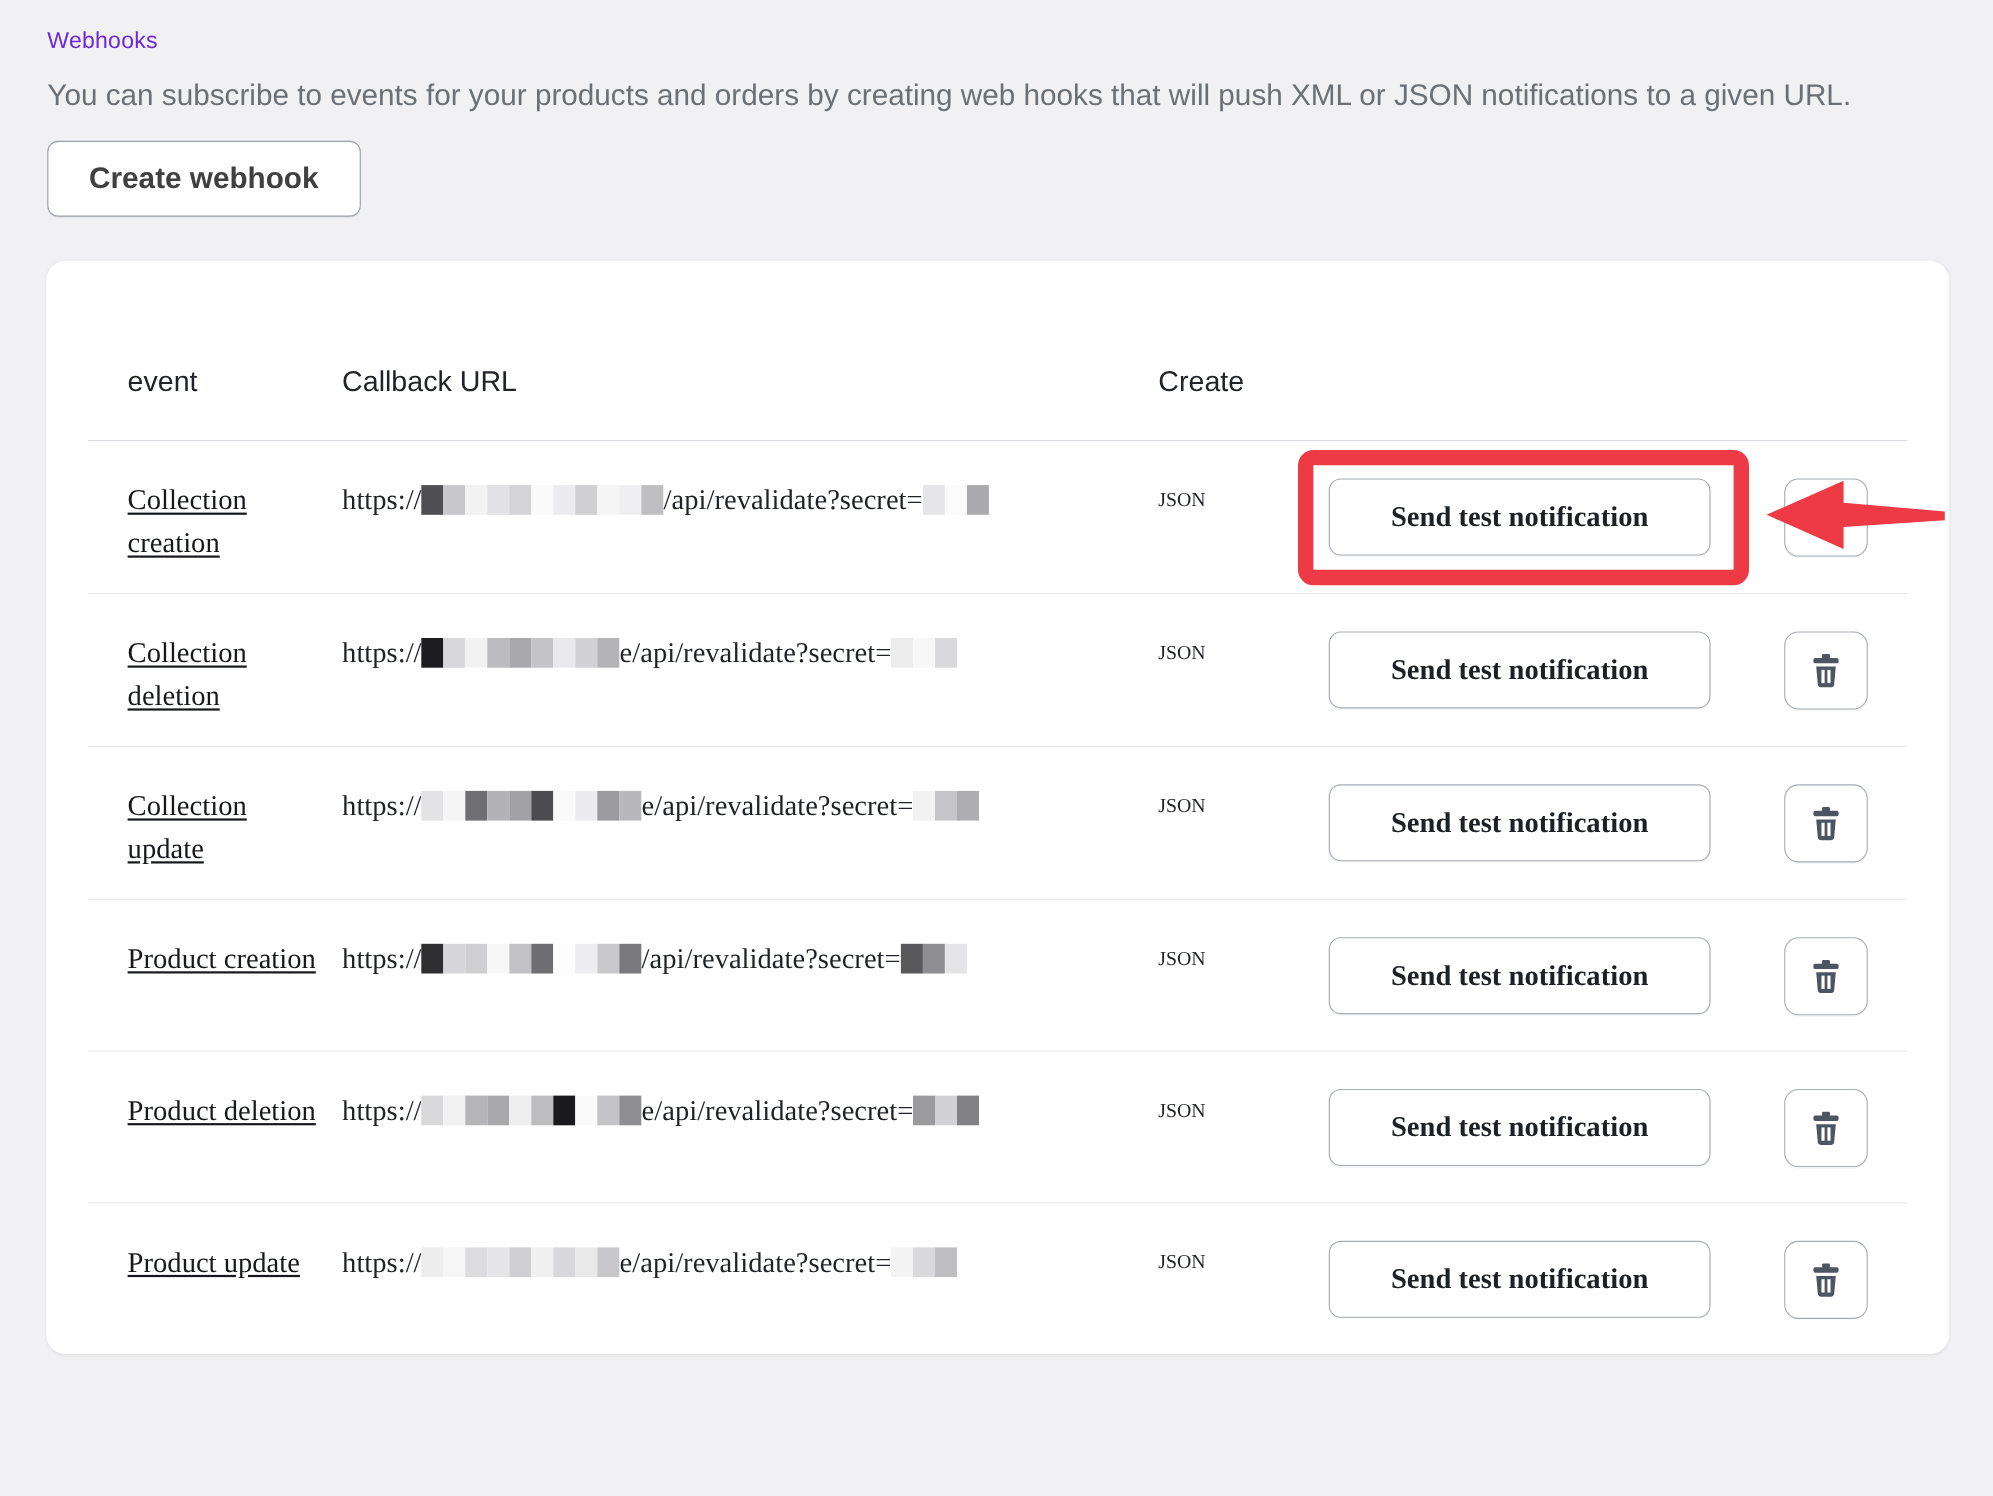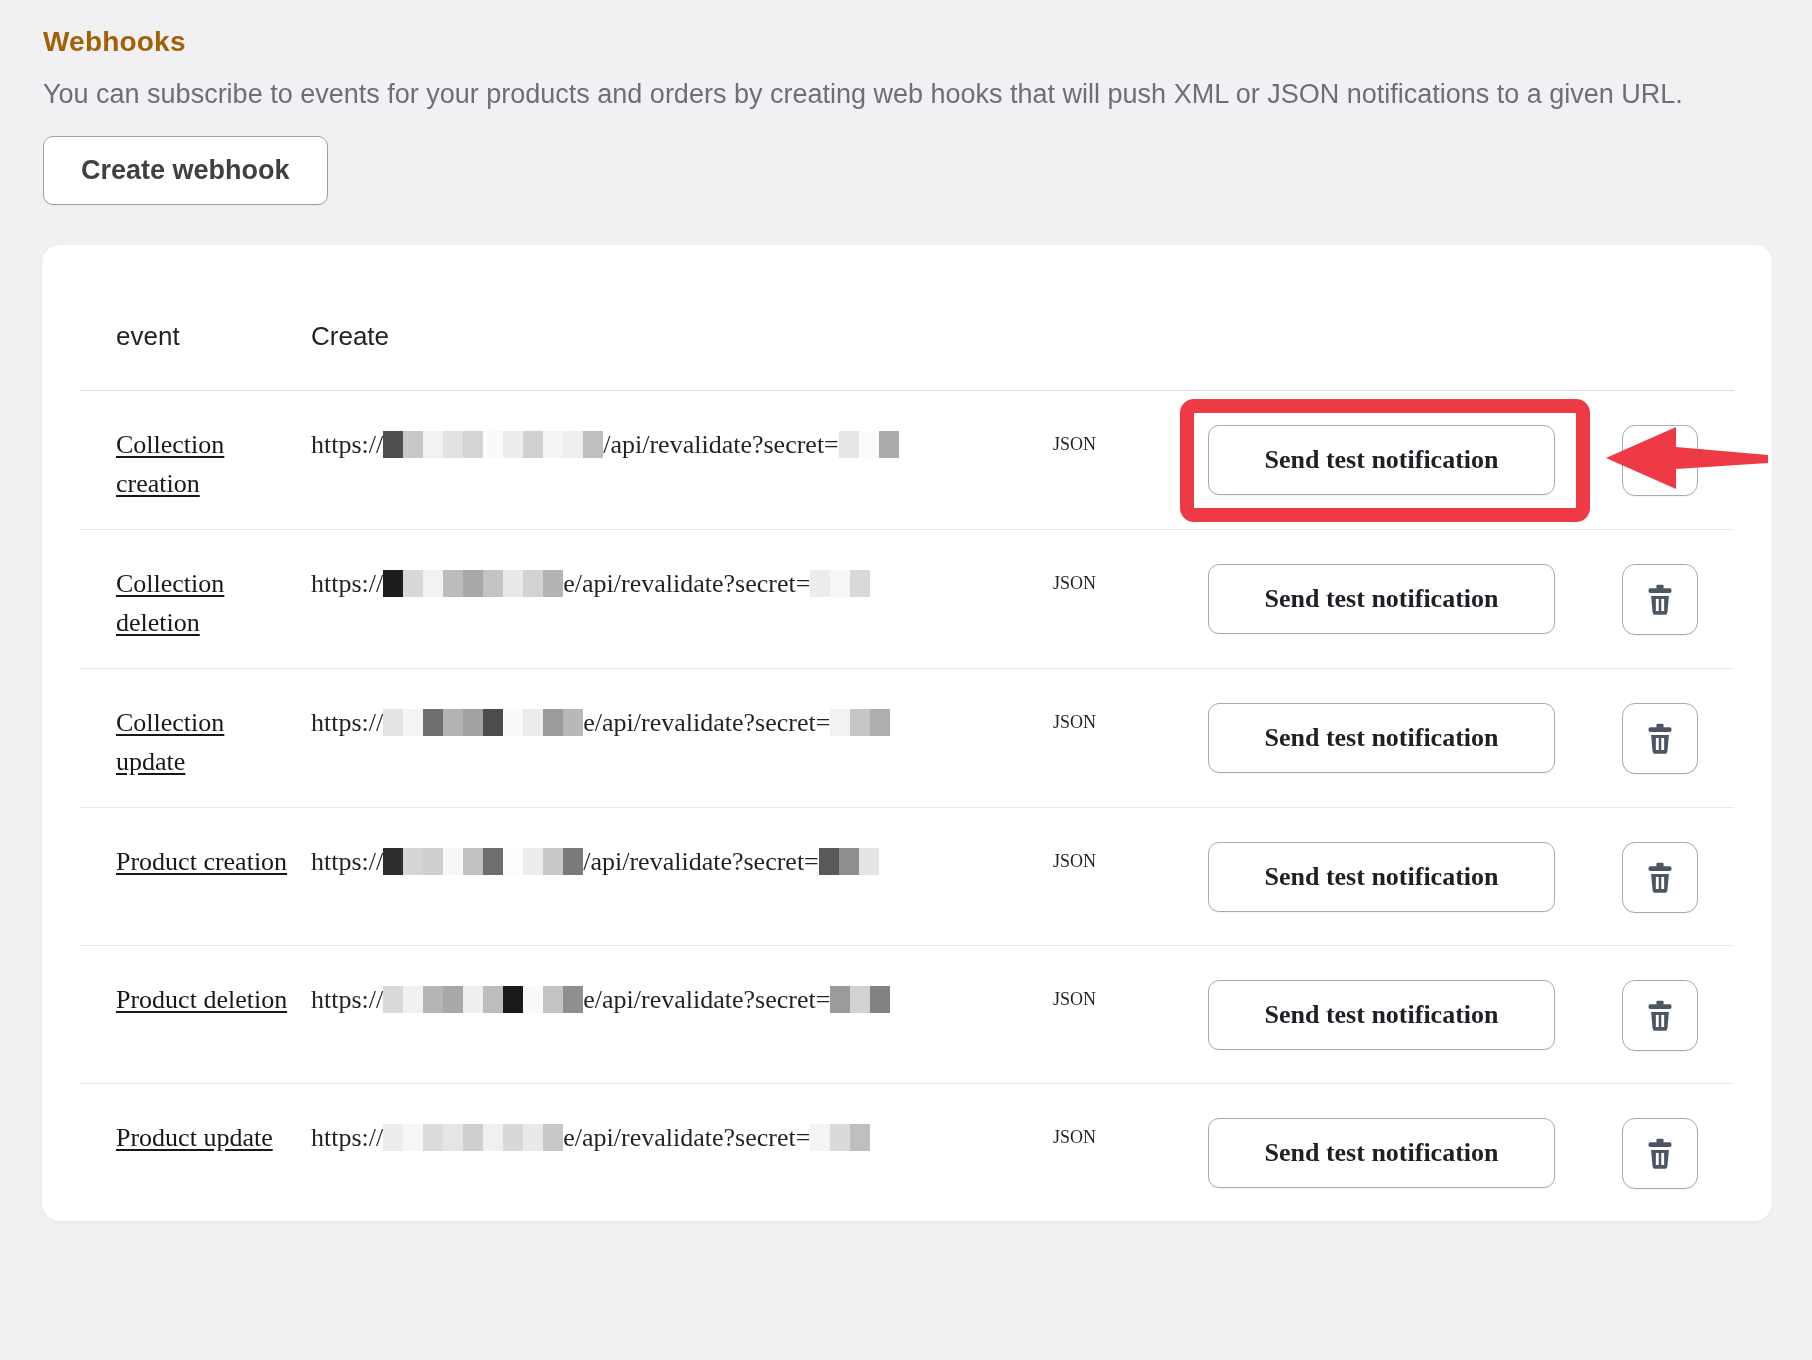--- a/index.html
+++ b/index.html
@@ -4,21 +4,21 @@
 <style>
   html,body{margin:0;padding:0}
   body{
     width:1812px;height:1360px;overflow:hidden;
     background:#f1f1f4;
     font-family:"Liberation Sans",sans-serif;
     color:#1d2025;
   }
   .wrap{padding:26px 40px 0 43px}
 
-  .page-title{font-size:28px;font-weight:700;margin:0;color:#a16207;letter-spacing:.2px}
+  .page-title{font-size:21px;font-weight:400;margin:0;color:#6d28d9;letter-spacing:.2px}
   .desc{margin:16px 0 0;font-size:27px;line-height:40px;color:#6b7077;max-width:1655px}
 
   .create-btn{
     margin-top:22px;height:69px;padding:0 37px;
     font-family:inherit;font-size:27px;font-weight:600;color:#404040;
     background:#fff;border:1.5px solid #9aa1a8;border-radius:10px;
     box-shadow:0 1px 1px rgba(0,0,0,.05);cursor:pointer;
   }
 
   .card{
@@ -27,21 +27,21 @@
     box-shadow:0 1px 3px rgba(22,29,37,.06);
   }
 
   .thead,.row{
     display:grid;
     grid-template-columns:195px 1fr 155px 414px 76px;
     padding-left:36px;padding-right:36px;
     box-sizing:border-box;
   }
   .thead{
-    height:146px;align-items:end;padding-bottom:38px;
+    height:164px;align-items:end;padding-bottom:38px;
     font-size:26px;color:#202327;
     border-bottom:1.5px solid #d7dade;
   }
   .row{
     position:relative;
     align-items:start;
     padding-top:34px;padding-bottom:26px;min-height:138px;font-family:Liberation Serif, serif;
   }
   .row + .row{border-top:1.5px solid #e8e9eb}
 
@@ -94,20 +94,21 @@
 
   <h1 class="page-title">Webhooks</h1>
 
   <p class="desc">You can subscribe to events for your products and orders by creating web hooks that will push XML or JSON notifications to a given URL.</p>
 
   <button class="create-btn">Create webhook</button>
 
   <div class="card">
     <div class="thead">
       <div>event</div>
+      <div>Callback URL</div>
       <div>Create</div>
       <div></div>
       <div></div>
     </div>
     <div id="rows">
   <div class="row highlighted" style="--annot: #ee3a44;">
     <div>
       <a class="event-link">Collection creation</a>
     </div>
     <div class="url">

